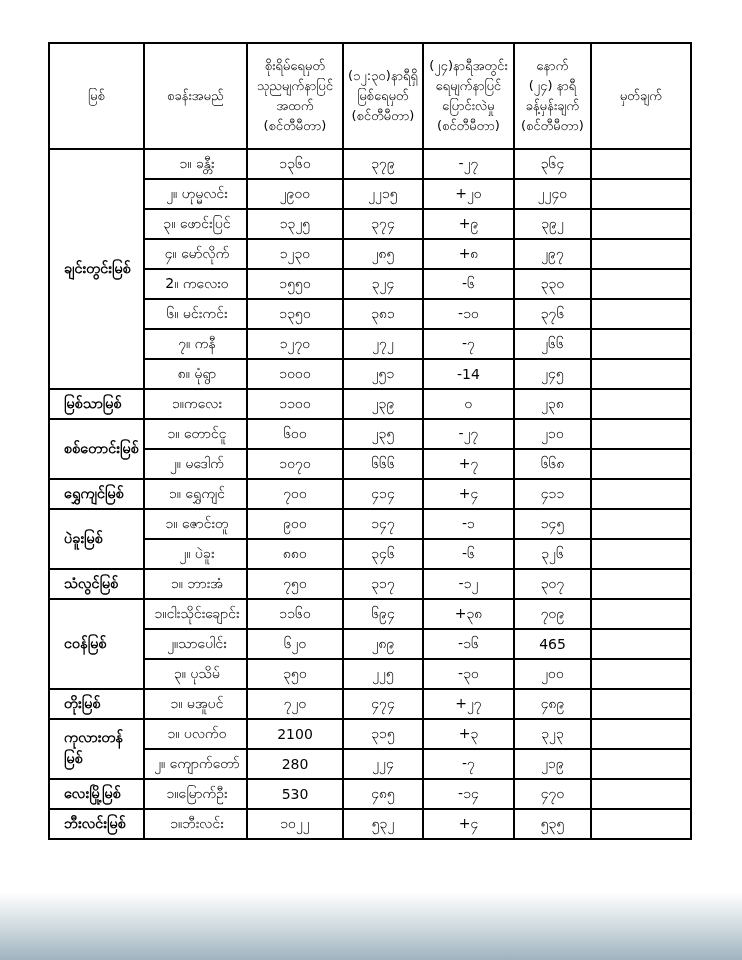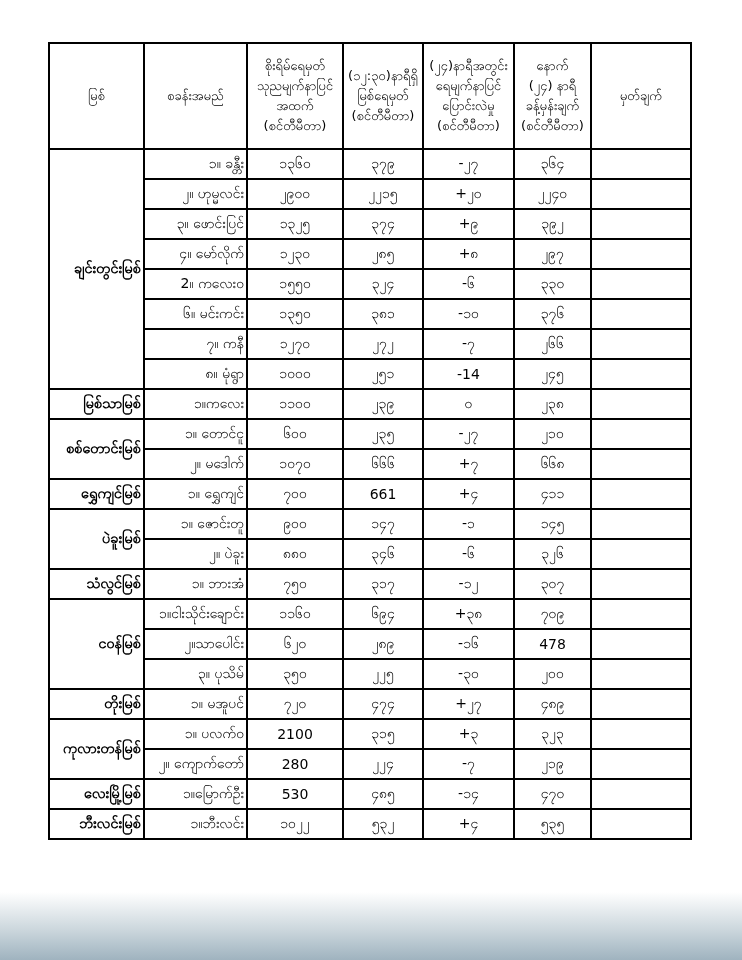--- a/index.html
+++ b/index.html
@@ -10,22 +10,22 @@
   .sheet{position:absolute;left:48px;top:42px;width:642px;}
   table{border-collapse:collapse;table-layout:fixed;width:642px;}
   th,td{border:2px solid #000;overflow:hidden;}
   thead tr{height:106px;}
   th{
     font-weight:normal;font-size:13px;line-height:1.55;text-align:center;
     vertical-align:middle;white-space:pre-line;padding:1px;
   }
   tbody tr{height:30px;}
   td{font-size:14px;vertical-align:middle;padding:0 2px;}
-  td.river{font-weight:bold;font-size:14.5px;text-align:right;padding-left:3px;margin-top:28px;}
-  td.station{text-align:right;padding-left:5px;}
+  td.river{font-weight:bold;font-size:14.5px;text-align:left;padding-left:14px;margin-top:28px;}
+  td.station{text-align:center;padding-left:5px;}
   td.danger,td.current,td.change,td.forecast{text-align:center;}
   td.remark{text-align:center;}
   .footer-band{
     position:absolute;left:0;right:0;bottom:0;height:68px;
     background:linear-gradient(to bottom,#ffffff 0%,#ccd7dd 55%,#9fb3bf 100%);
   }
 </style>
 </head>
 <body>
 
@@ -151,21 +151,21 @@
           <td class="danger">၁၀၇၀</td>
           <td class="current">၆၆၆</td>
           <td class="change">+၇</td>
           <td class="forecast">၆၆၈</td>
           <td class="remark"></td>
         </tr>
         <tr>
           <td rowspan="1" class="river">ရွှေကျင်မြစ်</td>
           <td class="station">၁။ ရွှေကျင်</td>
           <td class="danger">၇၀၀</td>
-          <td class="current">661</td>
+          <td class="current">၄၁၄</td>
           <td class="change">+၄</td>
           <td class="forecast">၄၁၁</td>
           <td class="remark"></td>
         </tr>
         <tr>
           <td rowspan="2" class="river">ပဲခူးမြစ်</td>
           <td class="station">၁။ ဇောင်းတူ</td>
           <td class="danger">၉၀၀</td>
           <td class="current">၁၄၇</td>
           <td class="change">-၁</td>
@@ -196,21 +196,21 @@
           <td class="current">၆၉၄</td>
           <td class="change">+၃၈</td>
           <td class="forecast">၇၀၉</td>
           <td class="remark"></td>
         </tr>
         <tr>
           <td class="station">၂။သာပေါင်း</td>
           <td class="danger">၆၂၀</td>
           <td class="current">၂၈၉</td>
           <td class="change">-၁၆</td>
-          <td class="forecast">478</td>
+          <td class="forecast">465</td>
           <td class="remark"></td>
         </tr>
         <tr>
           <td class="station">၃။ ပုသိမ်</td>
           <td class="danger">၃၅၀</td>
           <td class="current">၂၂၅</td>
           <td class="change">-၃၀</td>
           <td class="forecast">၂၀၀</td>
           <td class="remark"></td>
         </tr>

